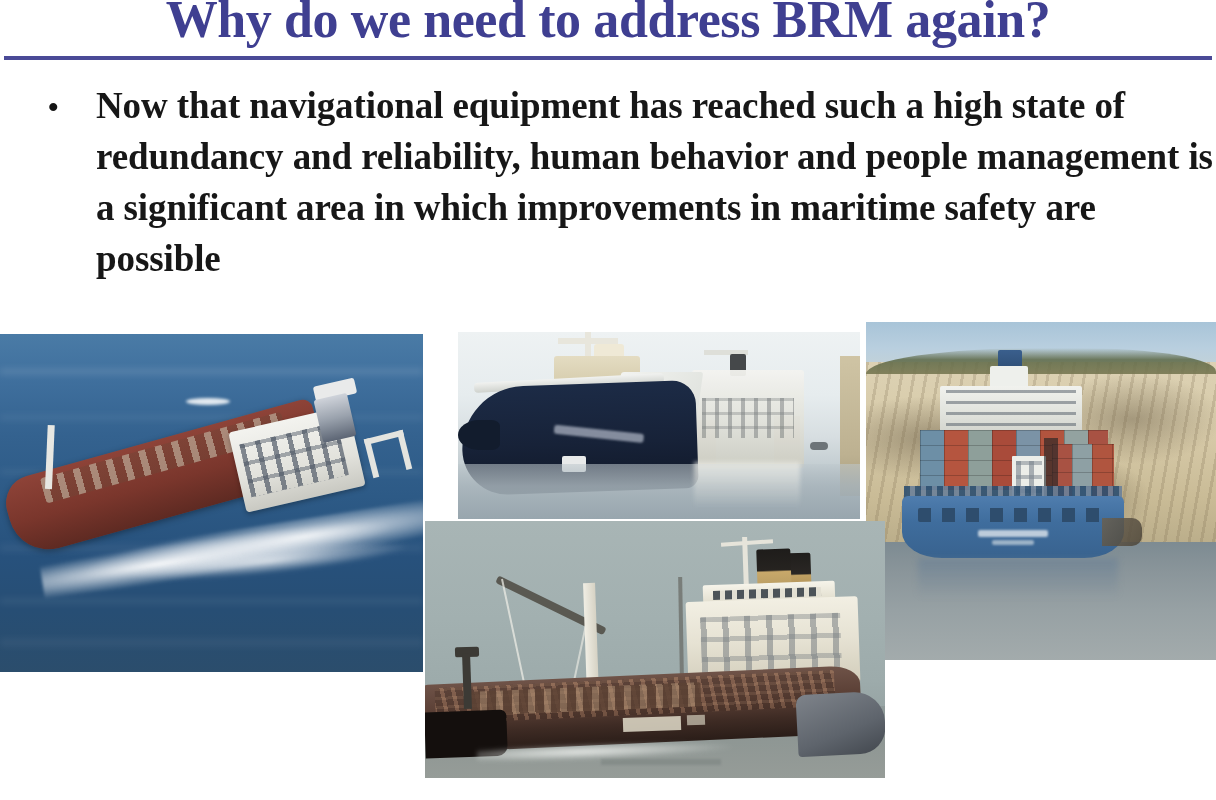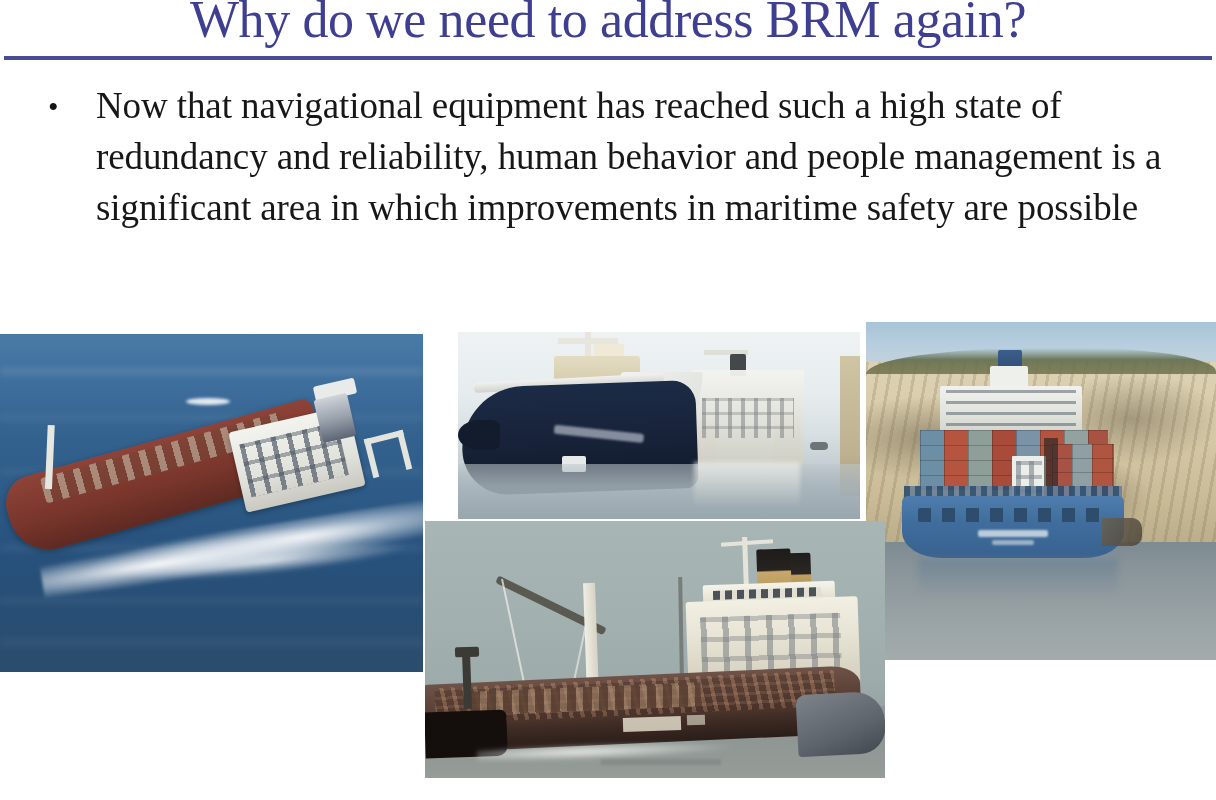--- a/index.html
+++ b/index.html
@@ -10,20 +10,21 @@
     overflow: hidden;
     background: #ffffff;
   }
 
   #slide {
     position: relative;
     width: 1160px;
     height: 800px;
     background: #ffffff;
     font-family: "Liberation Serif", "DejaVu Serif", serif;
+    font-weight: bold;
   }
 
   
   .title-block {
     position: absolute;
     left: 0; top: -8px;
     width: 1216px;
     height: 60px;
   }
   .title-text {

